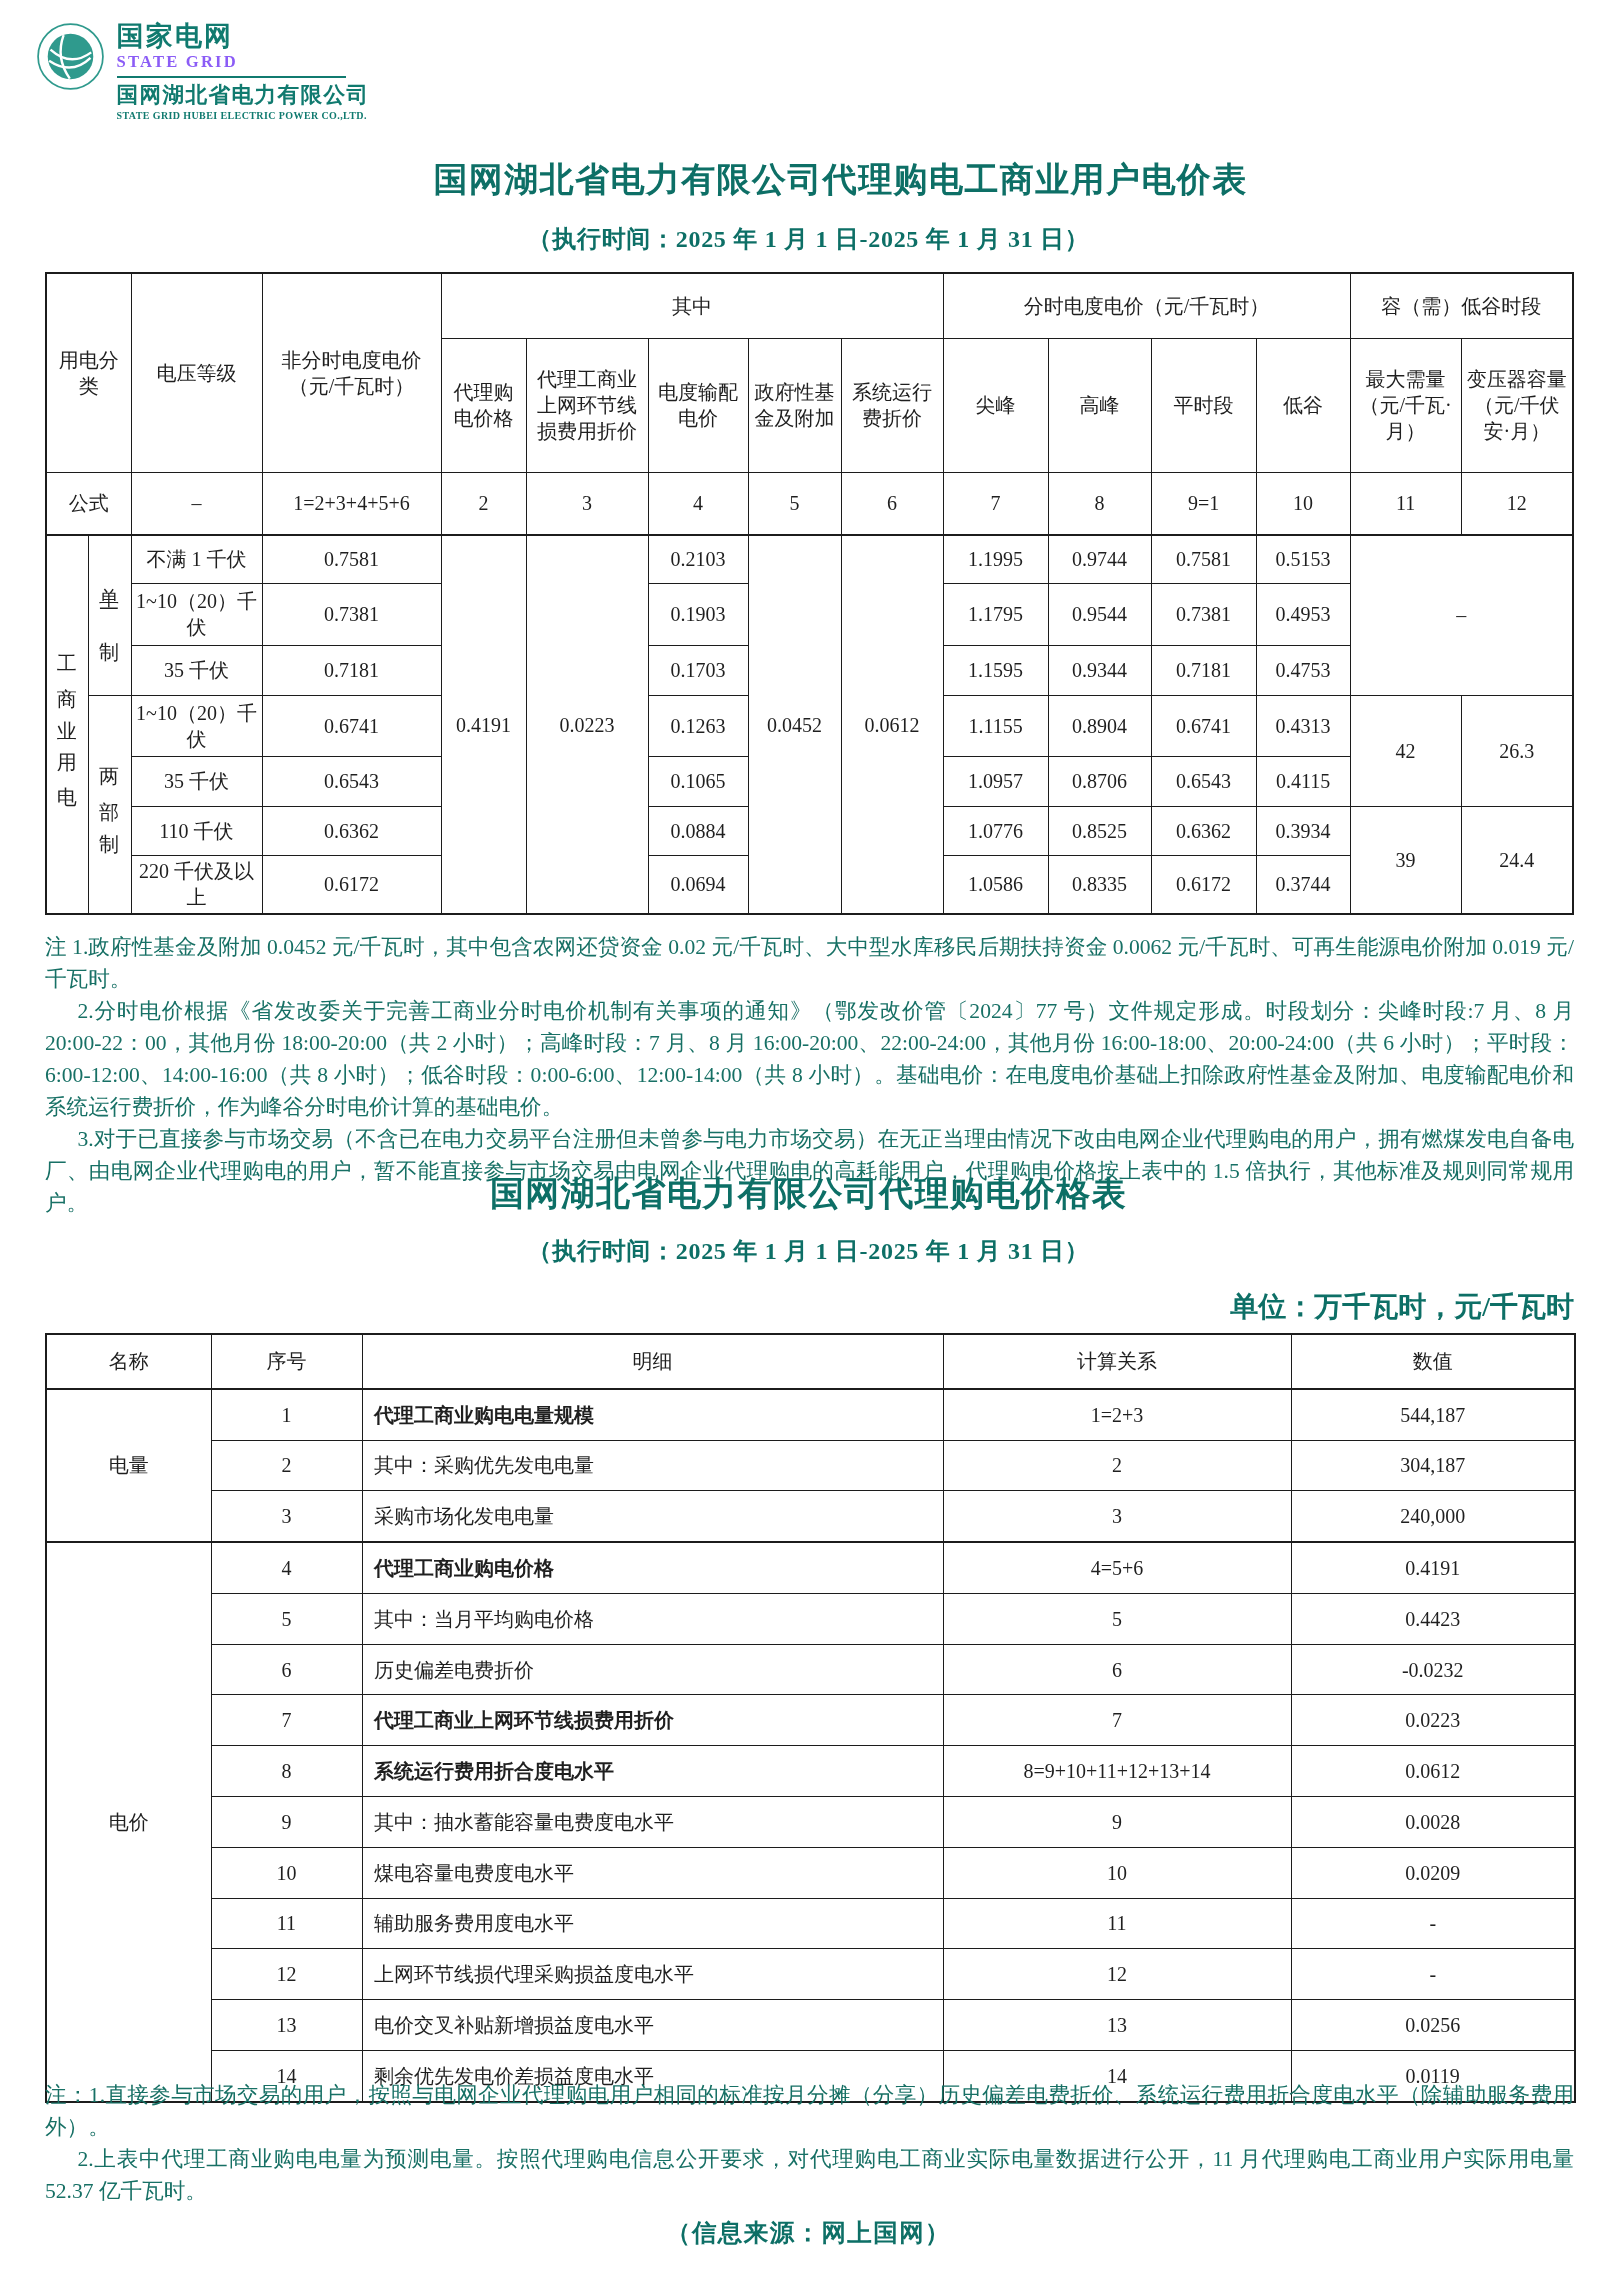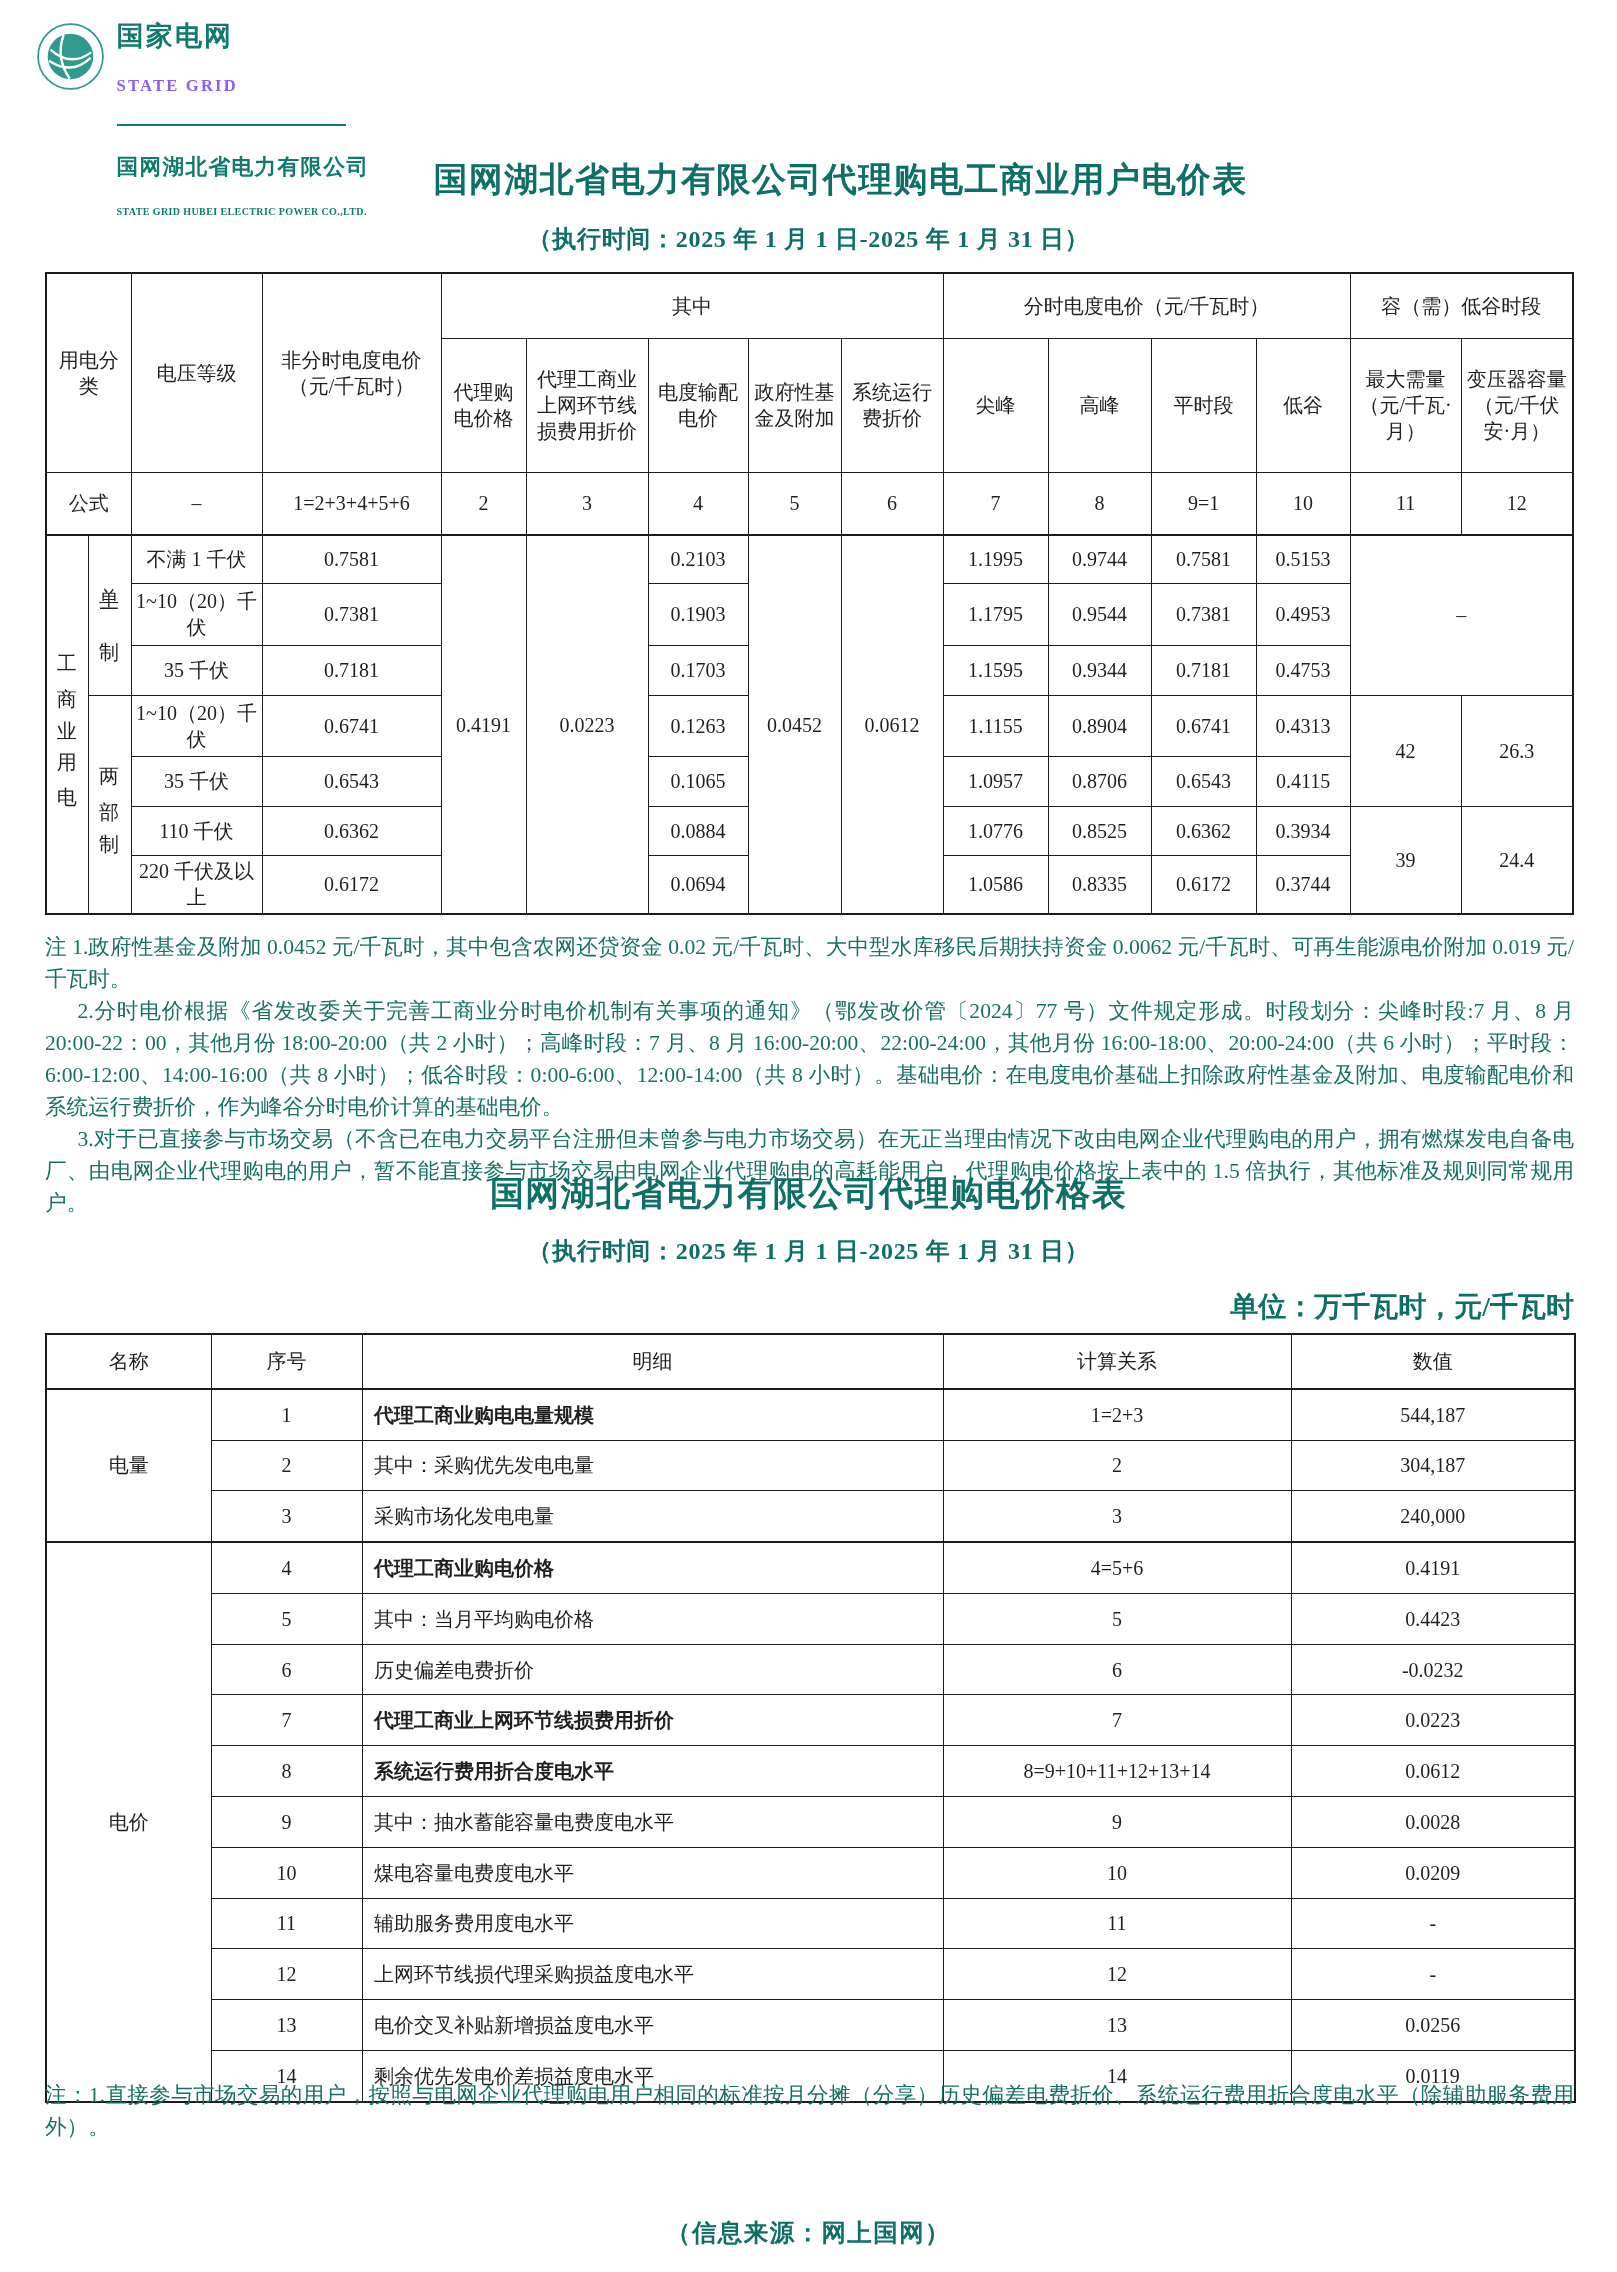--- a/index.html
+++ b/index.html
@@ -3,21 +3,21 @@
 <meta charset="utf-8">
 <style>
   html,body{margin:0;padding:0;}
   body{
     width:1617px;height:2273px;background:#ffffff;position:relative;
     font-family:"Liberation Serif","DejaVu Serif",serif;color:#1f1f1f;
   }
   
   .logo{position:absolute;left:36px;top:21.6px;display:flex;align-items:flex-start;}
   .logo-globe{margin-right:11.5px;}
-  .logo-text{display:flex;flex-direction:column;gap:24px;}
+  .logo-text{display:flex;flex-direction:column;}
   .brand-cn{font-size:27px;font-weight:700;color:#107a6f;letter-spacing:2.2px;line-height:29px;}
   .brand-en{font-size:16.6px;font-weight:700;color:#8b5cf6;letter-spacing:2.2px;line-height:20px;margin-top:1.4px;}
   .logo-divider{width:229px;height:2.2px;background:#107a6f;margin:4.3px 0 4.3px 0;}
   .company-cn{font-size:21.6px;font-weight:700;color:#107a6f;letter-spacing:1.4px;line-height:24.5px;text-align:right;}
   .company-en{font-size:10px;font-weight:700;color:#107a6f;letter-spacing:0.4px;line-height:13px;margin-top:2.2px;}
   
   .doc-title{position:absolute;left:0;width:1617px;text-align:center;
     font-size:34px;font-weight:700;color:#0d6f66;letter-spacing:1.4px;}
   #title1{top:157px;padding-left:32px;}
   #title2{top:1171px;}
@@ -327,16 +327,17 @@
     <td>14</td>
     <td class="detail">剩余优先发电价差损益度电水平</td>
     <td>14</td>
     <td>0.0119</td>
   </tr>
 </tbody>
   </table>
 
 <div class="notes" id="notes2">
   <p>注：1.直接参与市场交易的用户，按照与电网企业代理购电用户相同的标准按月分摊（分享）历史偏差电费折价、系统运行费用折合度电水平（除辅助服务费用外）。</p>
+  <p class="indent">2.上表中代理工商业购电电量为预测电量。按照代理购电信息公开要求，对代理购电工商业实际电量数据进行公开，11 月代理购电工商业用户实际用电量 52.37 亿千瓦时。</p>
 </div>
 
 <div id="footer">（信息来源：网上国网）</div>
 
 
 </body></html>

